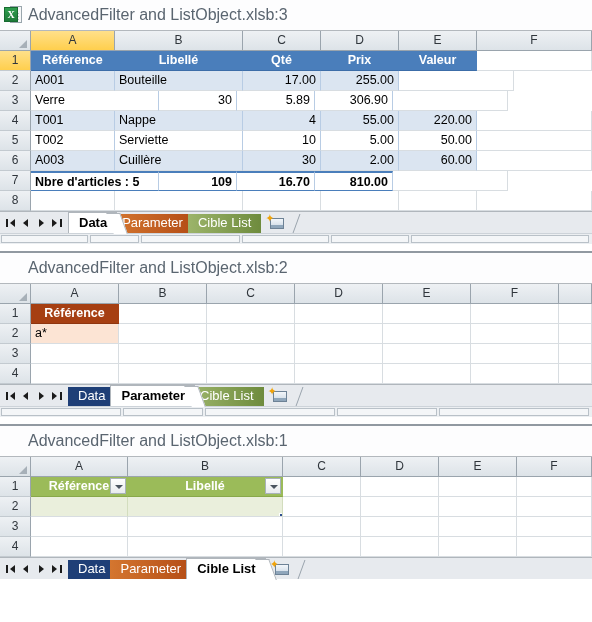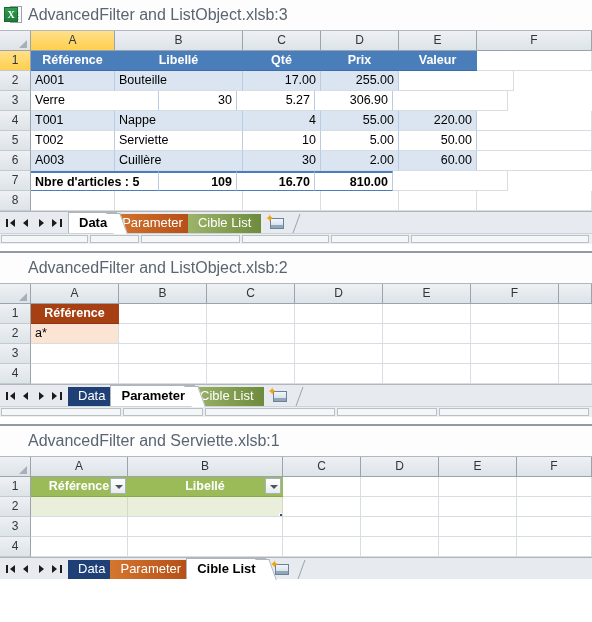--- a/index.html
+++ b/index.html
@@ -287,21 +287,21 @@
       <div class="cell t1-band" style="width:128px">Bouteille</div>
       <div class="cell t1-band num" style="width:78px">17.00</div>
       <div class="cell t1-band num" style="width:78px">255.00</div>
       <div class="cell" style="width:115px"></div>
     </div>
 
     <div class="grid-row">
       <div class="rowhdr">3</div>
       <div class="cell t1-plain" style="width:128px">Verre</div>
       <div class="cell t1-plain num" style="width:78px">30</div>
-      <div class="cell t1-plain num" style="width:78px">5.27</div>
+      <div class="cell t1-plain num" style="width:78px">5.89</div>
       <div class="cell t1-plain num" style="width:78px">306.90</div>
       <div class="cell" style="width:115px"></div>
     </div>
 
     <div class="grid-row">
       <div class="rowhdr">4</div>
       <div class="cell t1-band" style="width:84px">T001</div>
       <div class="cell t1-band" style="width:128px">Nappe</div>
       <div class="cell t1-band num" style="width:78px">4</div>
       <div class="cell t1-band num" style="width:78px">55.00</div>
@@ -485,21 +485,21 @@
     <span class="seg" style="width:100px"></span>
     <span class="seg" style="width:150px"></span>
   </div>
 </div>
 
 <div class="panel-sep"></div>
 
 <div class="panel">
 
   <div class="titlebar">
-    <span class="title-text plain">AdvancedFilter and Serviette.xlsb:1</span>
+    <span class="title-text plain">AdvancedFilter and ListObject.xlsb:1</span>
   </div>
 
   <div class="sheet">
     <div class="grid-row">
       <div class="corner"></div>
       <div class="colhdr" style="width:97px">A</div>
       <div class="colhdr" style="width:155px">B</div>
       <div class="colhdr" style="width:78px">C</div>
       <div class="colhdr" style="width:78px">D</div>
       <div class="colhdr" style="width:78px">E</div>

